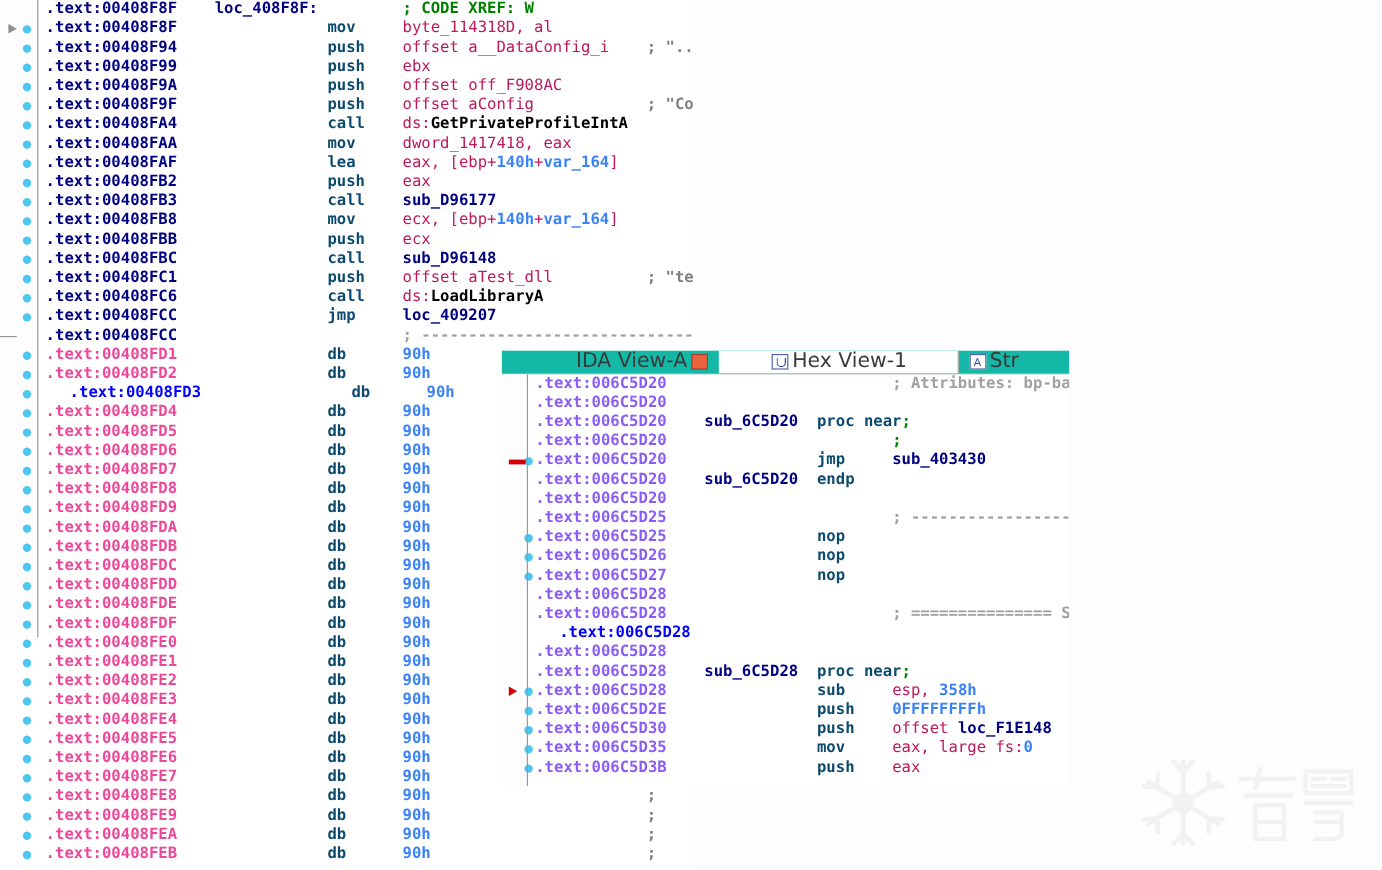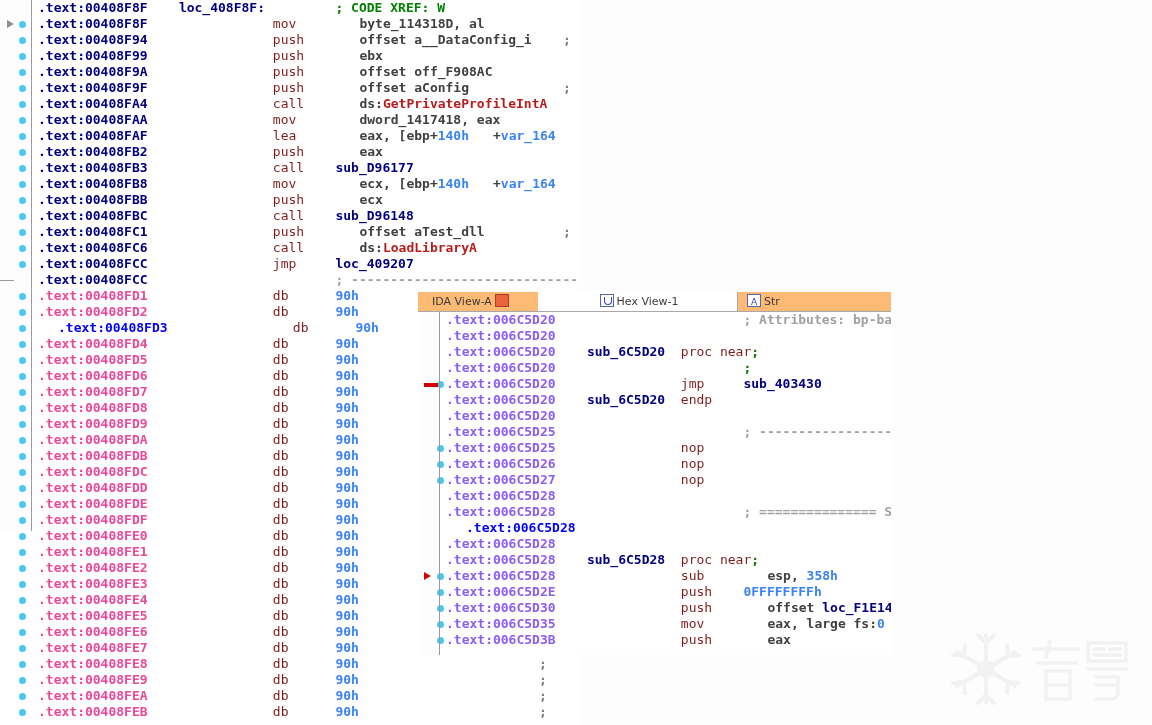--- a/index.html
+++ b/index.html
@@ -10,25 +10,25 @@
     font-family: "DejaVu Sans Mono", "Liberation Mono", monospace;
     overflow: hidden;
   }
   #root { position: relative; width: 1152px; height: 725px; background: #fdfdfd; }
 
   
   .ida-window { position: absolute; overflow: hidden; background: #ffffff; }
 
   .tabbar {
     position: relative; height: 20px; width: 100%;
-    background: #fdba74;
+    background: #14b8a6;
     border-bottom: 1px solid #a8a8a8;
     font-family: "DejaVu Sans", "Liberation Sans", sans-serif;
-    font-size: 11px; color: #3a3a3a;
-    white-space: nowrap; overflow: hidden;
+    font-size: 17px; color: #3a3a3a;
+    white-space: nowrap; overflow: hidden; padding-left: 48px;
   }
   .tab {
     display: inline-block; height: 20px; line-height: 19px;
     padding: 0 6px; vertical-align: top;
   }
   .tab.active { background: #ffffff; border-right: 1px solid #a8a8a8; }
   .tab-icon {
     display: inline-block; width: 14px; height: 13px; vertical-align: -2px;
     border: 1px solid #5566aa; margin: 0 3px; position: relative; background: #fff;
   }
@@ -81,24 +81,24 @@
     padding-left: 38px;
     font-size: 13px; line-height: 16px; white-space: pre;
   }
   .line { height: 16px; white-space: pre; }
 
   
   .addr-blk   { color: #000080; font-weight: bold; }   
   .addr-olive { color: #ec4899; font-weight: bold; }   
   .addr-sel   { color: #0000ff; font-weight: bold; margin-left: 20px; }   
   .addr-dred  { color: #8b5cf6; font-weight: bold; }   
-  .mnem       { color: #7f1d1d; font-weight: normal; text-align: center; }   
-  .op         { color: #404040; font-weight: bold; margin-left: 24px; }   
+  .mnem       { color: #0c4a6e; font-weight: bold; text-align: center; }   
+  .op         { color: #be185d; font-weight: normal; }   
   .name       { color: #000080; font-weight: bold; }   
-  .api        { color: #b91c1c; font-weight: bold; }   
+  .api        { color: #000000; font-weight: bold; }   
   .num        { color: #3b82f6; font-weight: bold; }   
   .cmt        { color: #008000; font-weight: bold; }   
   .cmt-gray   { color: #a0a0a0; font-weight: bold; }   
   .str        { color: #808080; font-weight: bold; }   
   .dash       { color: #a0a0a0; font-weight: bold; }
   .semi       { color: #808080; font-weight: bold; }
   .plain      { color: #000000; font-weight: bold; }
 
   
   #watermark {

